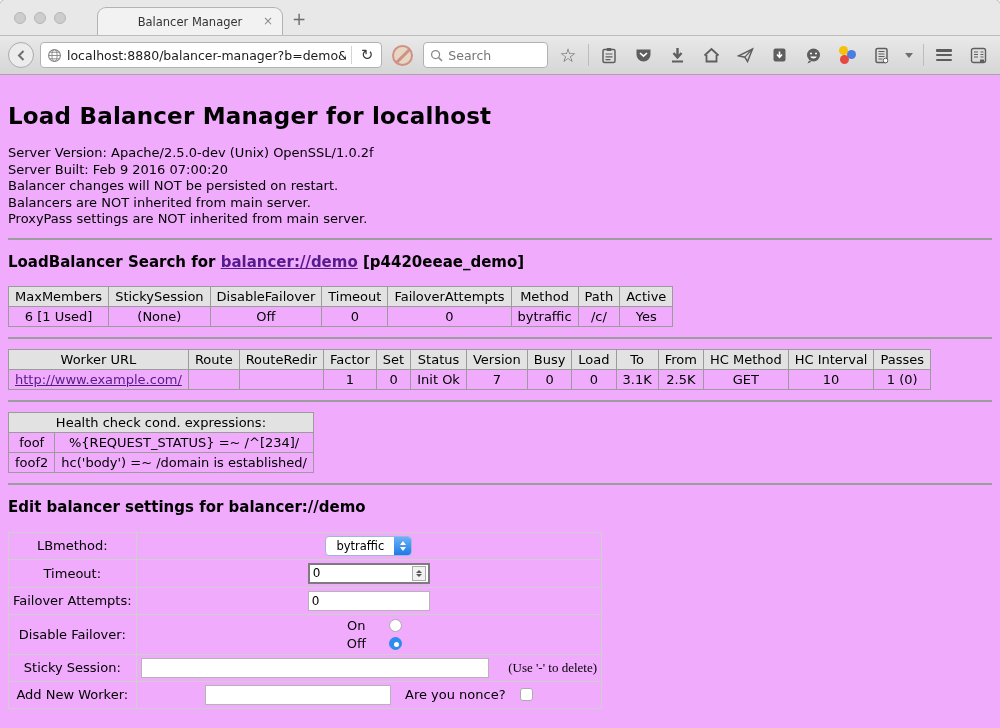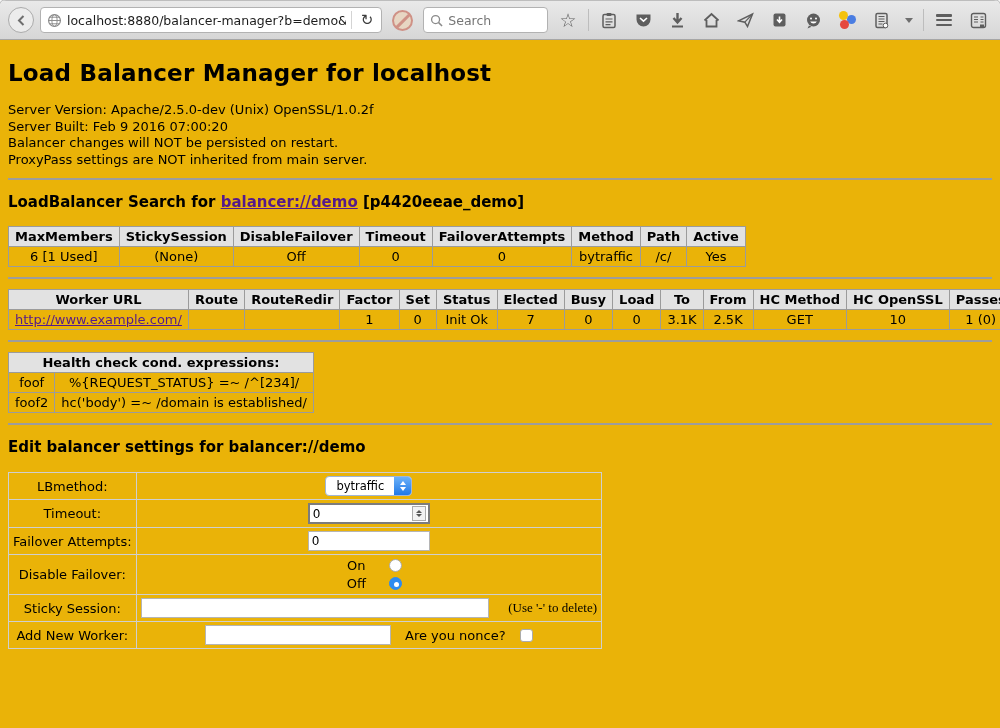--- a/index.html
+++ b/index.html
@@ -49,30 +49,30 @@
   .dots i { position:absolute; border-radius:50%; width:9px; height:9px; }
   .dots .d1 { background:#f4c20d; left:1px; top:0; }
   .dots .d2 { background:#4a7de2; right:0; top:4px; }
   .dots .d3 { background:#e5483f; left:2px; bottom:0; }
   .caret { width:0; height:0; border-left:4px solid transparent; border-right:4px solid transparent;
            border-top:5px solid #6e6e6e; }
   .burger { width:16px; height:12px; display:flex; flex-direction:column; justify-content:space-between; }
   .burger i { height:2.5px; background:#5e5e5e; border-radius:1px; }
 
   
-  .content { background:#eab308; flex:1 1 auto; padding:0 8px 0 8px; overflow:hidden; color:#000; }
+  .content { background:#f0abfc; flex:1 1 auto; padding:8px 8px 0 8px; overflow:hidden; color:#000; }
   h1.pgtitle { font-size:23px; font-weight:bold; margin:20px 0 16px 0; letter-spacing:0.2px; }
   .svinfo { font-size:13px; line-height:16.5px; }
   hr.rule { border:none; height:2px; background:#9d9d9d; margin:10px 0; }
   h3.sect { font-size:15px; font-weight:bold; margin:13px 0 15px 0; }
   h3.sect a { color:#551a8b; }
 
   table.grid { border-collapse:collapse; font-size:13px; margin:6px 0 10px 0; }
   table.grid th, table.grid td { border:1px solid #9b9b9b; padding:2px 6px; text-align:center; white-space:nowrap; }
-  table.grid th { background:#e2e2e2; font-weight:bold; }
+  table.grid th { background:#e2e2e2; font-weight:normal; }
   td.cell-left { text-align:left; }
   a.wlink { color:#551a8b; }
 
   
   table.form { border-collapse:collapse; width:594px; font-size:13px; margin:16px 0 0 0;
                border:1px solid #8f8f8f; }
   table.form td { border:1px solid #cfcfcf; padding:3px 4px; }
   td.flabel { width:116px; text-align:center; white-space:nowrap; }
   td.fval { text-align:center; }
   .mac-select { display:inline-flex; align-items:stretch; height:20px; border:1px solid #9fb6d9;
@@ -99,20 +99,32 @@
   .sticky-row { display:flex; align-items:center; gap:8px;font-family:Liberation Serif, serif; }
   .sticky-row input { flex:0 0 348px; }
   .sticky-note { white-space:nowrap; margin-left:auto; }
   .addw-row { display:flex; align-items:center; justify-content:center; gap:14px; }
 </style>
 </head>
 <body>
 
 <div class="window">
 
+  <div class="tabbar">
+    <div class="traffic">
+      <span></span>
+      <span></span>
+      <span></span>
+    </div>
+    <div class="tab">
+      <span class="title">Balancer Manager</span>
+      <span class="close">×</span>
+    </div>
+    <div class="newtab">+</div>
+  </div>
 
   <div class="toolbar">
     <div class="backbtn">
       <svg width="13" height="13" viewBox="0 0 13 13">
           <path d="M8.5 2 L4 6.5 L8.5 11" stroke="#6e6e6e" stroke-width="2" fill="none"></path>
         </svg>
     </div>
     <div class="urlbar">
       <span class="globe">
         <svg width="15" height="15" viewBox="0 0 16 16">
@@ -219,20 +231,21 @@
     </div>
   </div>
 
   <div class="content">
     <h1 class="pgtitle">Load Balancer Manager for localhost</h1>
 
     <div class="svinfo">
       <div>Server Version: Apache/2.5.0-dev (Unix) OpenSSL/1.0.2f</div>
       <div>Server Built: Feb 9 2016 07:00:20</div>
       <div>Balancer changes will NOT be persisted on restart.</div>
+      <div>Balancers are NOT inherited from main server.</div>
       <div>ProxyPass settings are NOT inherited from main server.</div>
     </div>
 
     <hr class="rule">
 
     <h3 class="sect"><span>LoadBalancer Search for </span><a href="#" class="blink">balancer://demo</a><span> [p4420eeae_demo]</span></h3>
 
     <table class="grid">
       <tbody>
           <tr>
@@ -262,27 +275,27 @@
 
     <table class="grid">
       <tbody>
           <tr>
         <th>Worker URL</th>
         <th>Route</th>
         <th>RouteRedir</th>
         <th>Factor</th>
         <th>Set</th>
         <th>Status</th>
-        <th>Elected</th>
+        <th>Version</th>
         <th>Busy</th>
         <th>Load</th>
         <th>To</th>
         <th>From</th>
         <th>HC Method</th>
-        <th>HC OpenSSL</th>
+        <th>HC Interval</th>
         <th>Passes</th>
 
       </tr>
       <tr>
         <td class="cell-left"><a href="#" class="wlink">http://www.example.com/</a></td>
         <td></td>
         <td></td>
         <td>1</td>
         <td>0</td>
         <td>Init Ok</td>

